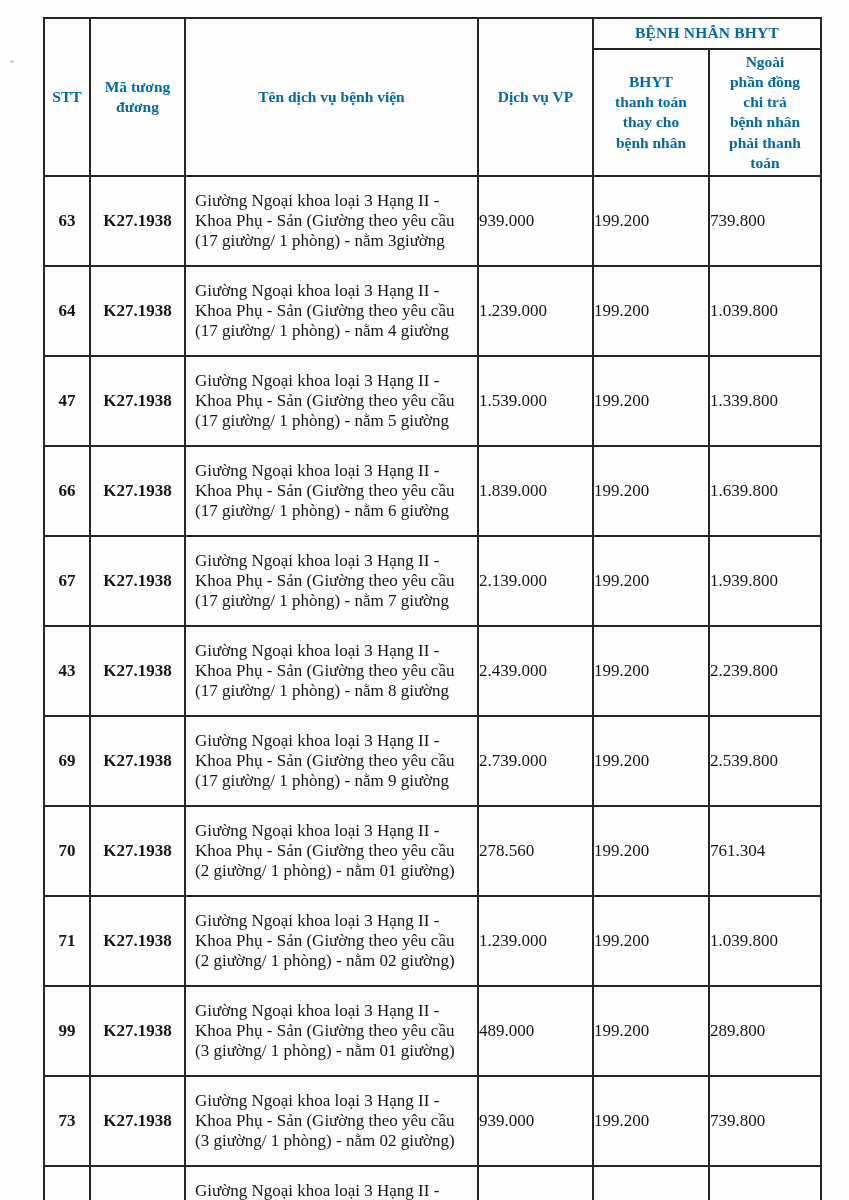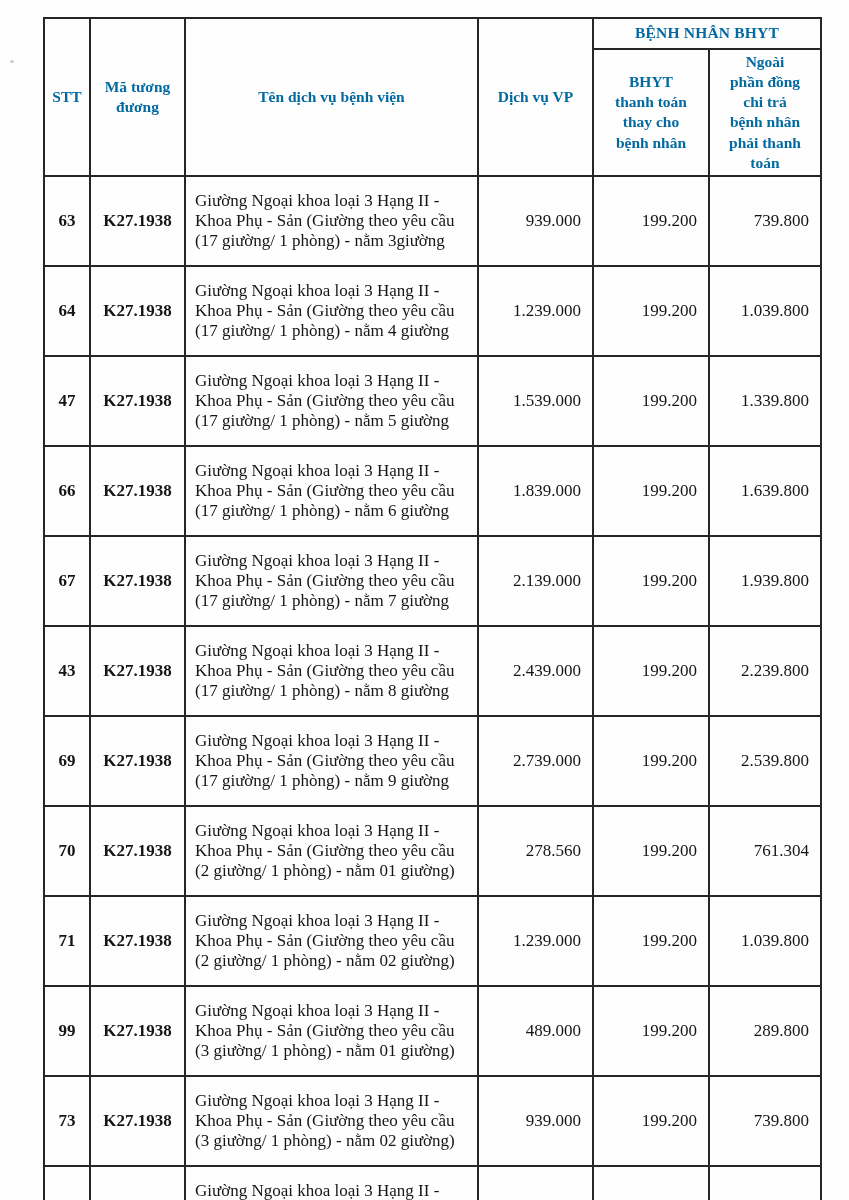--- a/index.html
+++ b/index.html
@@ -72,21 +72,20 @@
     text-align: center;
     font-weight: bold;
   }
   td.c-name {
     font-size: 16.5px;
     line-height: 20px;
     padding: 4px 6px 4px 9px;
     text-align: left;
   }
   td.c-num {
-    text-align: right;
     padding-right: 11px;
     font-variant-numeric: tabular-nums;
   }
 </style>
 </head>
 <body>
 
 <div class="page">
   <div class="scan-speck"></div>
 

